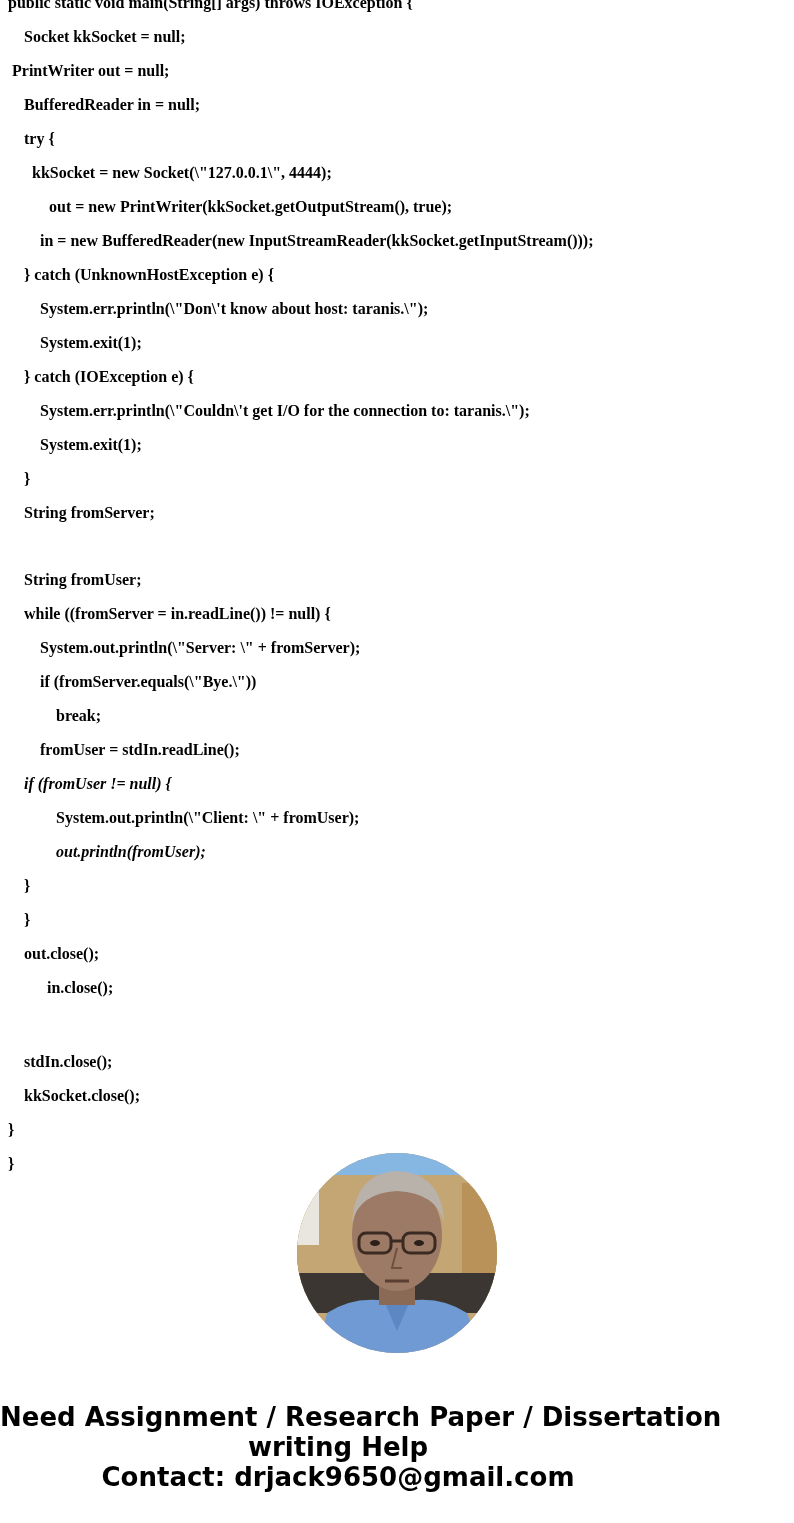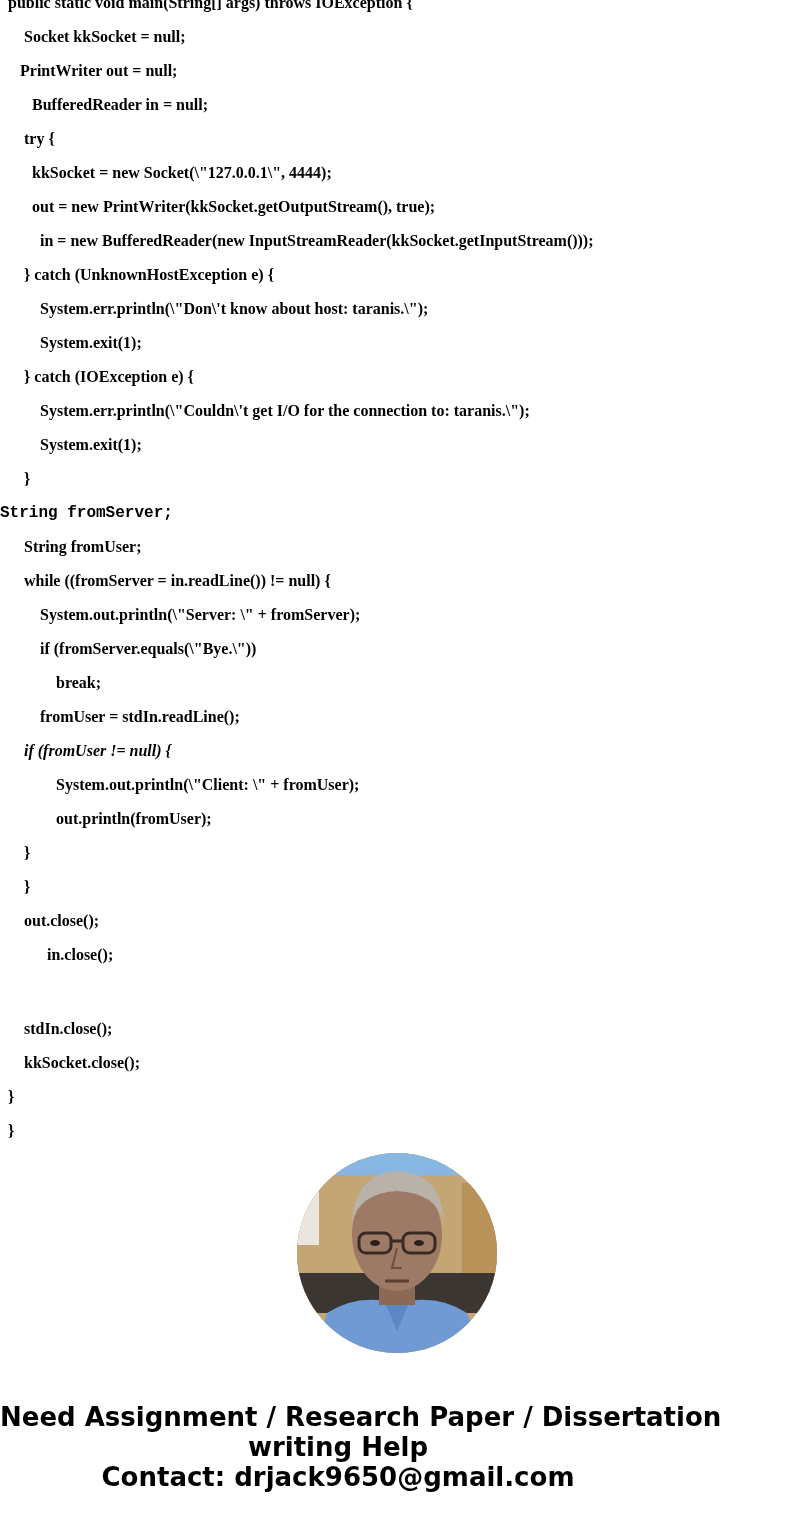--- a/index.html
+++ b/index.html
@@ -53,43 +53,43 @@
       color: #000;
     }
     .footer div { white-space: nowrap; }
   </style>
 </head>
 <body>
 
 <div class="code-block" id="code-block">
     <div class="code-line" style="padding-left: 8px;">public static void main(String[] args) throws IOException {</div>
     <div class="code-line" style="padding-left: 24px;">Socket kkSocket = null;</div>
-    <div class="code-line" style="padding-left: 20px;">PrintWriter out = null;</div>
-    <div class="code-line" style="padding-left: 24px; margin-left: 8px;">BufferedReader in = null;</div>
+    <div class="code-line" style="padding-left: 12px;">PrintWriter out = null;</div>
+    <div class="code-line" style="padding-left: 24px;">BufferedReader in = null;</div>
     <div class="code-line" style="padding-left: 24px;">try {</div>
     <div class="code-line" style="padding-left: 32px;">kkSocket = new Socket(\"127.0.0.1\", 4444);</div>
-    <div class="code-line" style="padding-left: 32px;">out = new PrintWriter(kkSocket.getOutputStream(), true);</div>
+    <div class="code-line" style="padding-left: 49px;">out = new PrintWriter(kkSocket.getOutputStream(), true);</div>
     <div class="code-line" style="padding-left: 40px;">in = new BufferedReader(new InputStreamReader(kkSocket.getInputStream()));</div>
     <div class="code-line" style="padding-left: 24px;">} catch (UnknownHostException e) {</div>
     <div class="code-line" style="padding-left: 40px;">System.err.println(\"Don\'t know about host: taranis.\");</div>
     <div class="code-line" style="padding-left: 40px;">System.exit(1);</div>
     <div class="code-line" style="padding-left: 24px;">} catch (IOException e) {</div>
     <div class="code-line" style="padding-left: 40px;">System.err.println(\"Couldn\'t get I/O for the connection to: taranis.\");</div>
     <div class="code-line" style="padding-left: 40px;">System.exit(1);</div>
     <div class="code-line" style="padding-left: 24px;">}</div>
-    <div class="code-line" style=" font-family: Liberation Mono, monospace;">String fromServer;</div>
-    <div class="code-line" style="padding-left: 24px;">String fromUser;</div>
+    <div class="code-line" style="padding-left: 24px;">String fromServer;</div>
+    <div class="code-line" style="padding-left: 24px; margin-top: 33px;">String fromUser;</div>
     <div class="code-line" style="padding-left: 24px;">while ((fromServer = in.readLine()) != null) {</div>
     <div class="code-line" style="padding-left: 40px;">System.out.println(\"Server: \" + fromServer);</div>
     <div class="code-line" style="padding-left: 40px;">if (fromServer.equals(\"Bye.\"))</div>
     <div class="code-line" style="padding-left: 56px;">break;</div>
     <div class="code-line" style="padding-left: 40px;">fromUser = stdIn.readLine();</div>
     <div class="code-line" style="padding-left: 24px; font-style: italic;">if (fromUser != null) {</div>
     <div class="code-line" style="padding-left: 56px;">System.out.println(\"Client: \" + fromUser);</div>
-    <div class="code-line" style="padding-left: 56px;">out.println(fromUser);</div>
+    <div class="code-line" style="padding-left: 56px; font-style: italic;">out.println(fromUser);</div>
     <div class="code-line" style="padding-left: 24px;">}</div>
     <div class="code-line" style="padding-left: 24px;">}</div>
     <div class="code-line" style="padding-left: 24px;">out.close();</div>
     <div class="code-line" style="padding-left: 24px; margin-left: 23px;">in.close();</div>
     <div class="code-line" style="padding-left: 24px; margin-top: 40px;">stdIn.close();</div>
     <div class="code-line" style="padding-left: 24px;">kkSocket.close();</div>
     <div class="code-line" style="padding-left: 8px;">}</div>
     <div class="code-line" style="padding-left: 8px;">}</div>
   </div>
 

